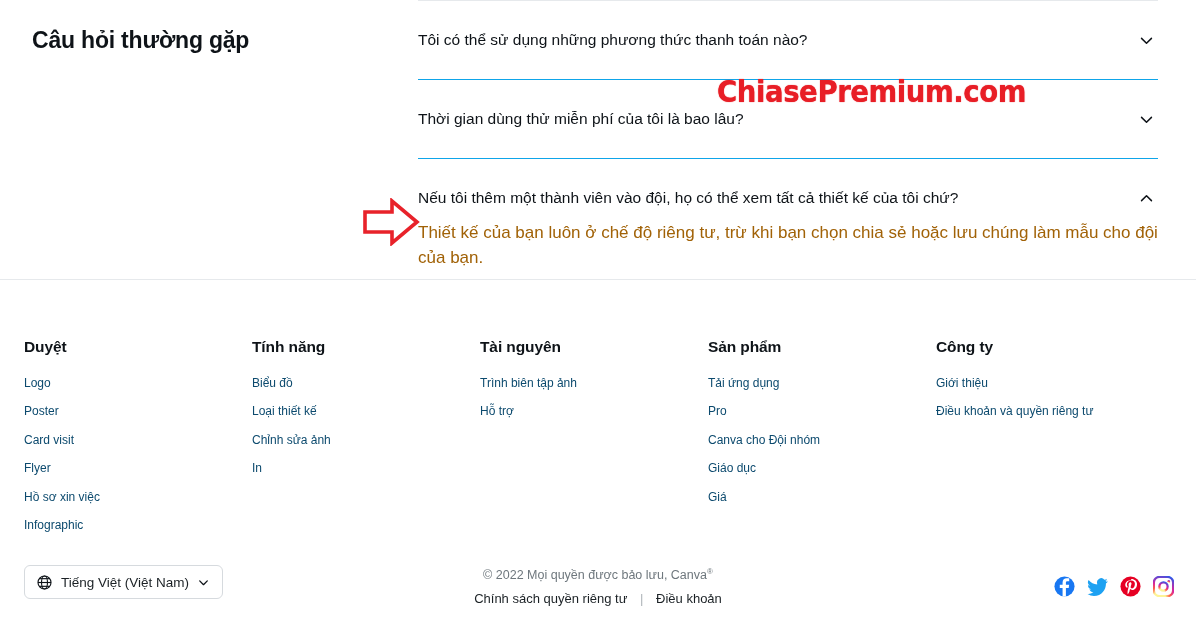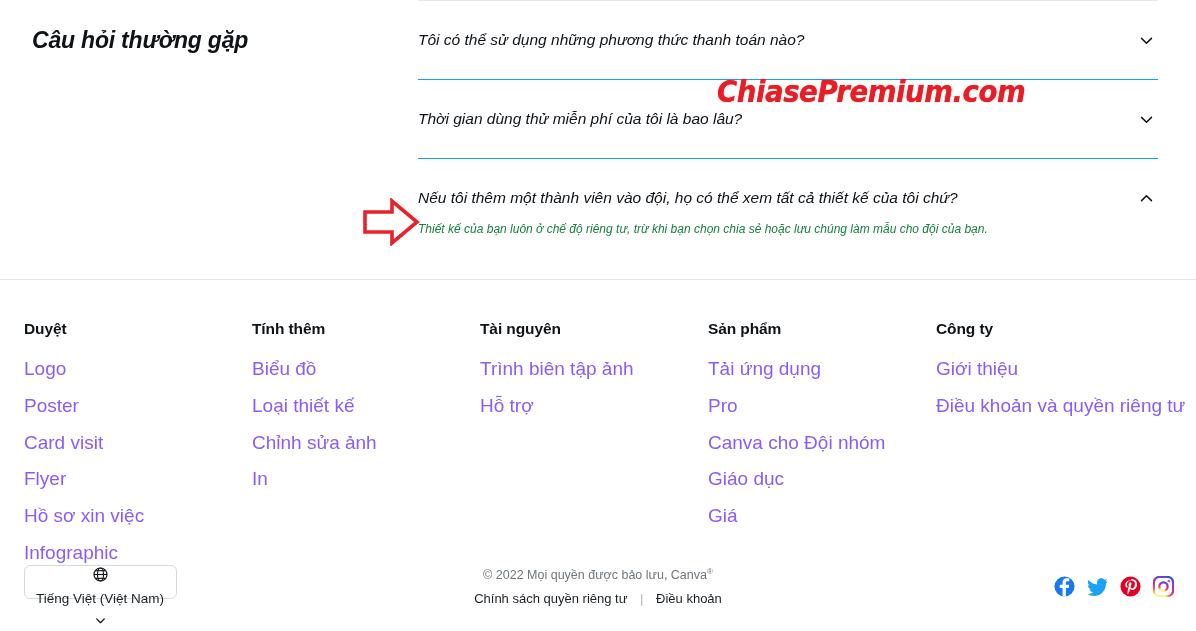--- a/index.html
+++ b/index.html
@@ -23,21 +23,20 @@
     height: 631px;
   }
 
   
   .faq-section {
     position: absolute;
     left: 0;
     top: 0;
     width: 1091px;
     height: 279px;
-    font-style: italic;
   }
 
   .faq-title {
     position: absolute;
     left: 32px;
     top: 12px;
     font-size: 23px;
     font-weight: bold;
     letter-spacing: -0.2px;
     color: #0e1318;
@@ -80,23 +79,23 @@
     flex: 0 0 auto;
     width: 24px;
     height: 24px;
     display: flex;
     align-items: center;
     justify-content: center;
     margin-right: 0px;
   }
 
   .faq-answer {
-    font-size: 12px;
+    font-size: 17px;
     line-height: 1.45;
-    color: #15803d;
+    color: #a16207;
     padding-bottom: 30px;
     margin-top: -16px;
   }
 
   .faq-item.expanded .faq-row {
     height: 62px;
   }
 
   
   .watermark {
@@ -136,21 +135,21 @@
 
   .footer-cols {
     position: absolute;
     left: 0;
     top: 0;
     width: 1196px;
     padding-top: 40px;
     display: flex;
   }
 
-  .fcol { flex: 0 0 auto; }
+  .fcol { flex: 0 0 auto; margin-top: 18px; }
   .fcol-0 { width: 228px; padding-left: 24px; }
   .fcol-1 { width: 228px; }
   .fcol-2 { width: 228px; }
   .fcol-3 { width: 228px; }
   .fcol-4 { width: 250px; }
 
   .fcol h3 {
     margin: 0 0 20px 0;
     font-size: 15.5px;
     font-weight: bold;
@@ -158,42 +157,41 @@
     letter-spacing: -0.1px;
   }
 
   .fcol ul {
     list-style: none;
     margin: 0;
     padding: 0;
   }
 
   .fcol li {
-    font-size: 19px;
-    color: #8b5cf6;
+    font-size: 12px;
+    color: #0c4a6e;
     margin-bottom: 14px;
     cursor: pointer;
     line-height: 1.2;
   }
 
   .lang-pill {
     position: absolute;
     left: 24px;
     top: 285px;
     display: flex;
     align-items: center;
     gap: 8px;
     height: 34px;
     padding: 0 12px 0 11px;
     border: 1px solid #d6dade;
     border-radius: 6px;
     background: #fff;
     cursor: pointer;
     box-sizing: border-box;
-    flex-direction: column;
   }
   .lang-pill .lang-label {
     font-size: 13.5px;
     color: #1b2125;
   }
 
   .copyright {
     position: absolute;
     left: 0;
     top: 286px;
@@ -306,21 +304,21 @@
           <li>Logo</li>
           <li>Poster</li>
           <li>Card visit</li>
           <li>Flyer</li>
           <li>Hồ sơ xin việc</li>
           <li>Infographic</li>
         </ul>
       </div>
 
       <div class="fcol fcol-1">
-        <h3>Tính thêm</h3>
+        <h3>Tính năng</h3>
         <ul>
           <li>Biểu đồ</li>
           <li>Loại thiết kế</li>
           <li>Chỉnh sửa ảnh</li>
           <li>In</li>
         </ul>
       </div>
 
       <div class="fcol fcol-2">
         <h3>Tài nguyên</h3>

